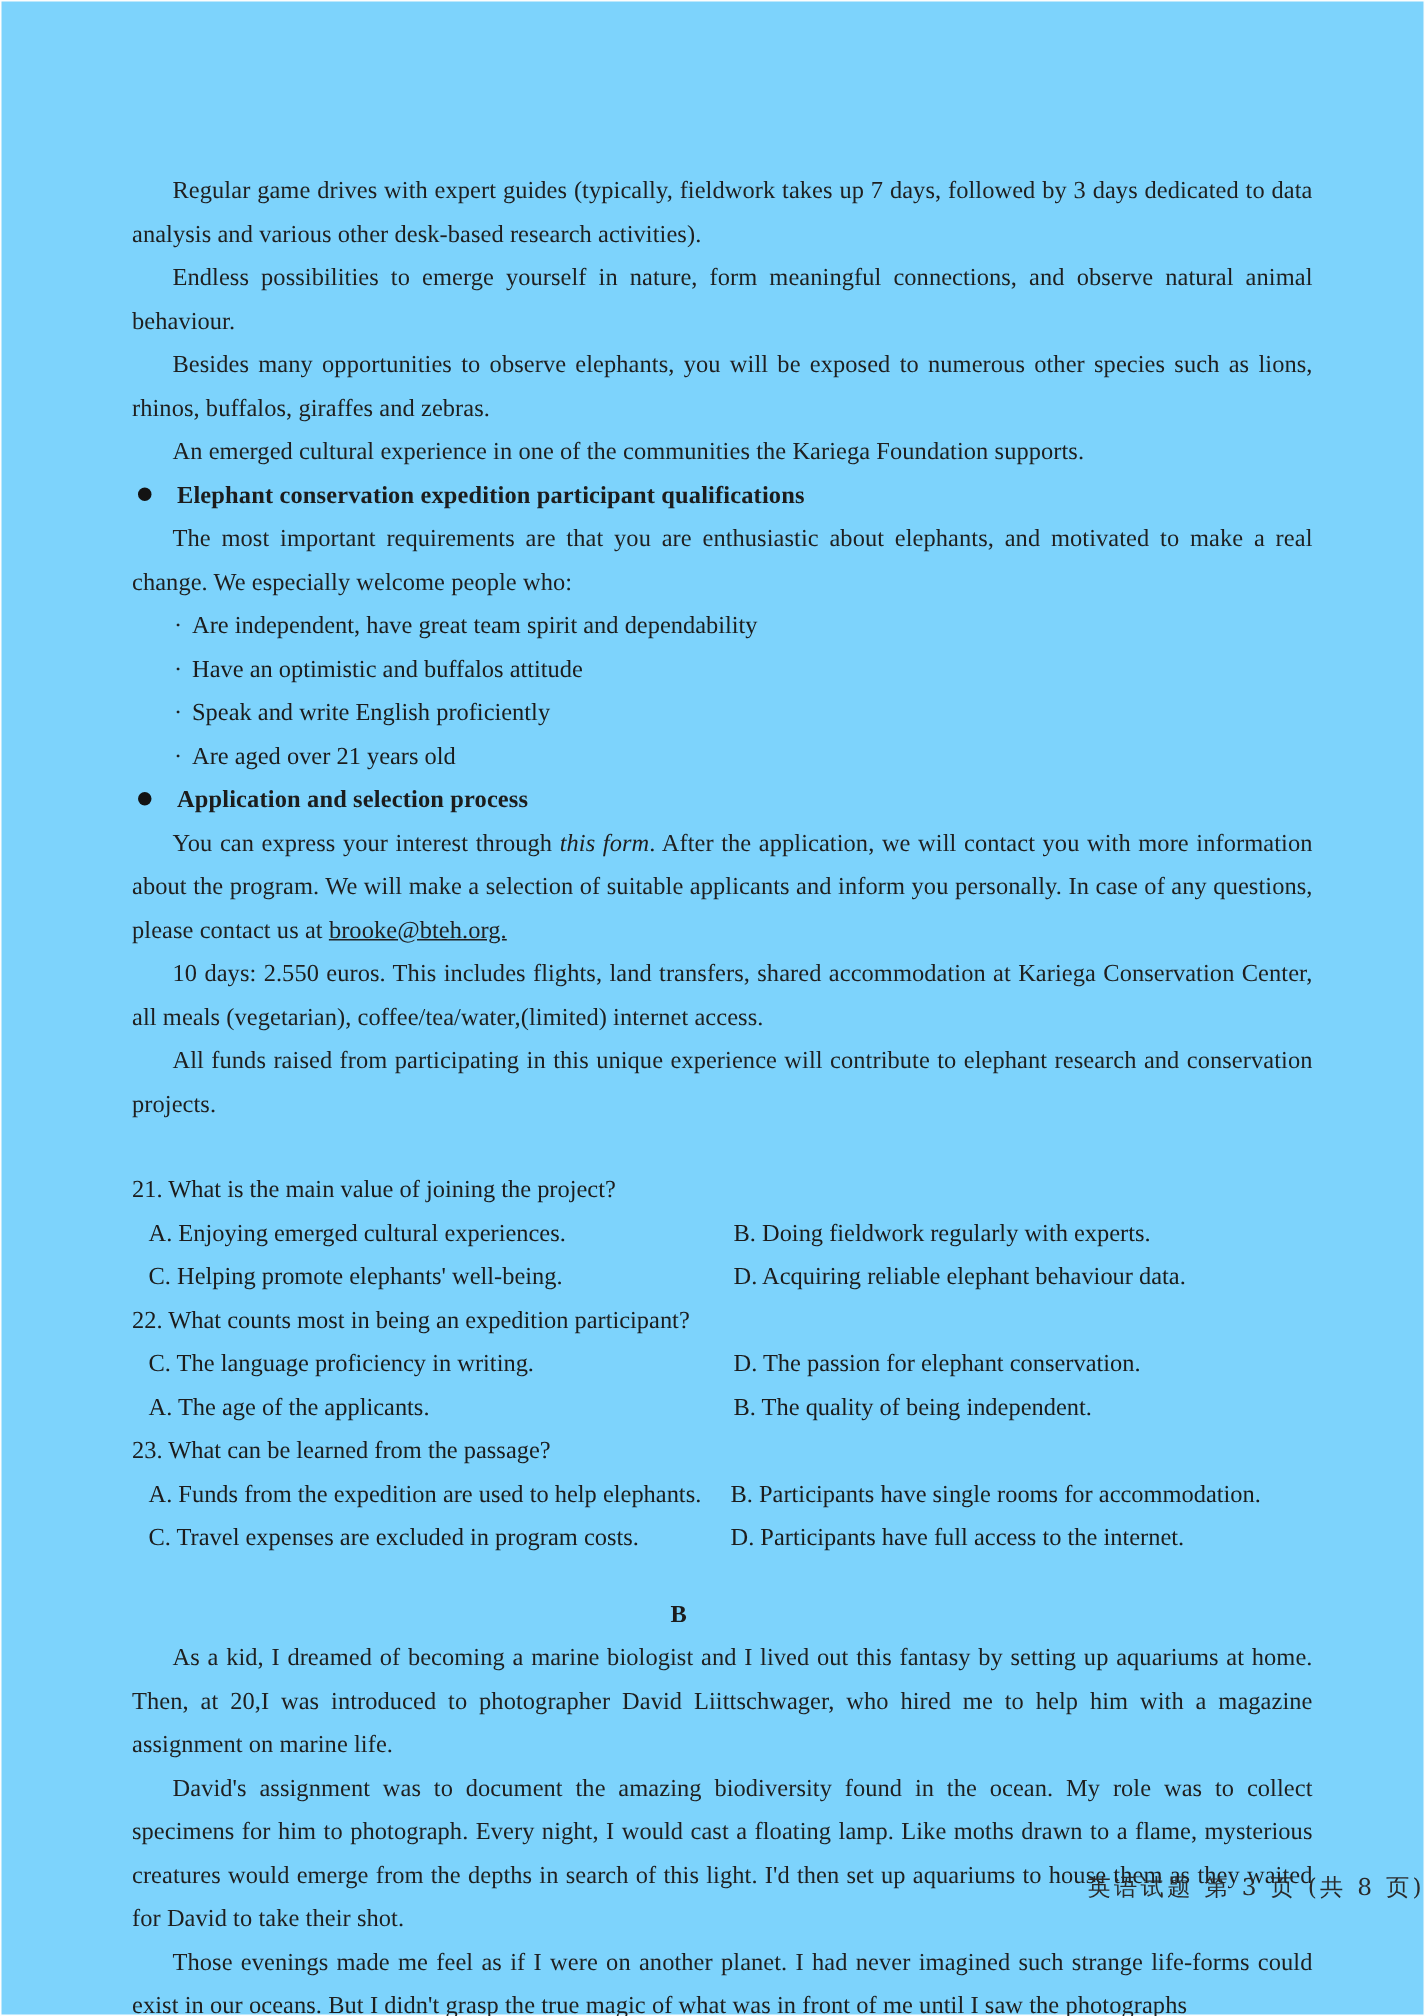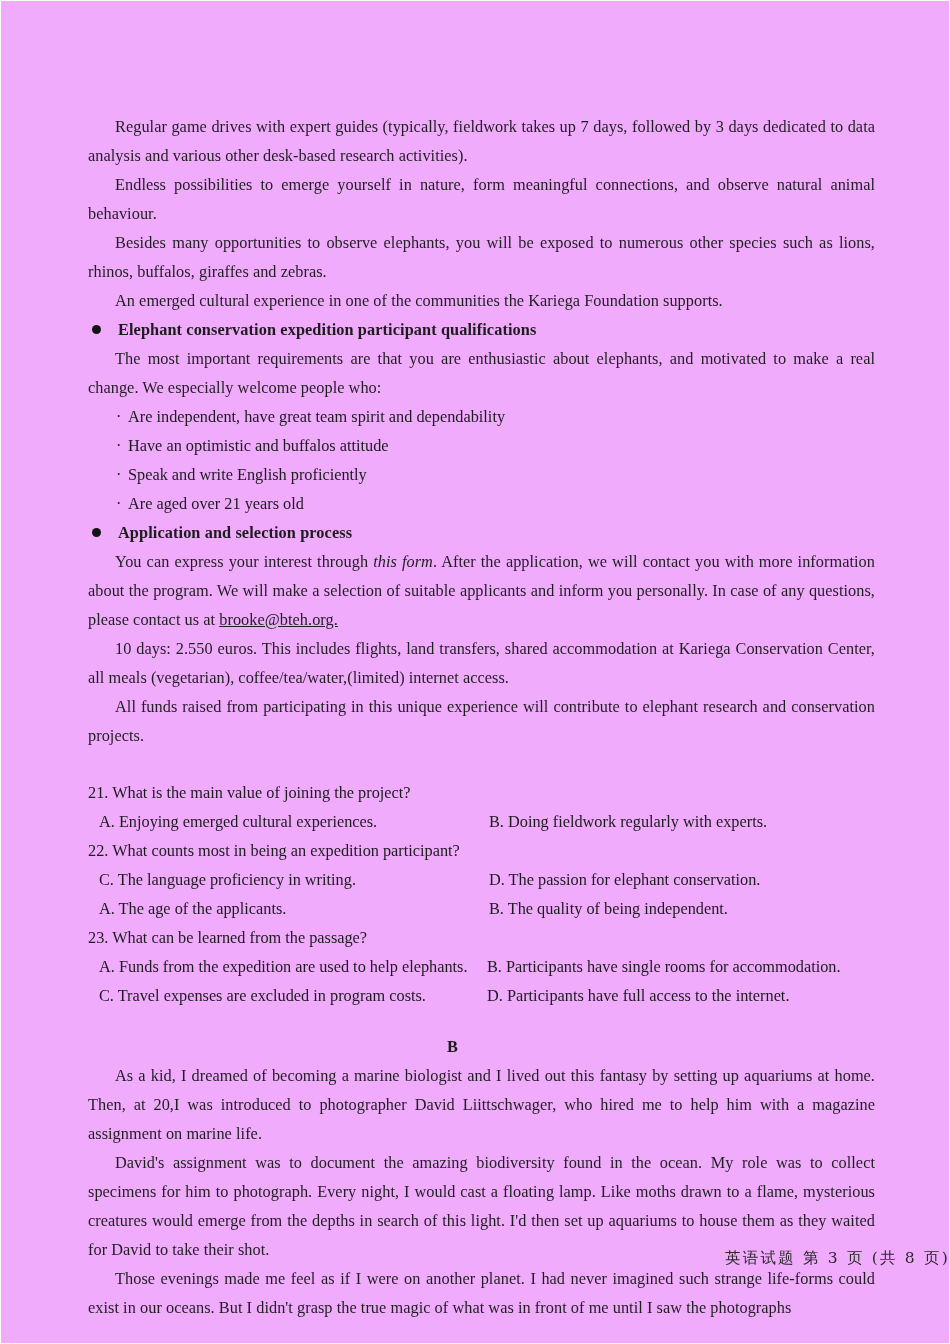--- a/index.html
+++ b/index.html
@@ -5,21 +5,21 @@
 <style>
   html, body {
     margin: 0;
     padding: 0;
     background: #ffffff;
   }
   .page {
     position: relative;
     width: 950px;
     height: 1344px;
-    background: #f0abfc;
+    background: #7dd3fc;
     margin: 0;
     overflow: hidden;
     font-family: "Liberation Serif", "DejaVu Serif", serif;
     color: #1c1c1c;
     
     box-shadow: inset 0 0 0 1px #fdfdfc;
   }
   .content {
     position: absolute;
     left: 88px;
@@ -167,20 +167,24 @@
 
     <div class="spacer-28"></div>
 
     <div class="q-block">
       <p class="q-stem">21. What is the main value of joining the project?</p>
       <div class="q-options">
         <div class="opt-row">
           <span class="oa">A. Enjoying emerged cultural experiences.</span>
           <span class="ob">B. Doing fieldwork regularly with experts.</span>
         </div>
+        <div class="opt-row">
+          <span class="oa">C. Helping promote elephants' well-being.</span>
+          <span class="ob">D. Acquiring reliable elephant behaviour data.</span>
+        </div>
       </div>
     </div>
 
     <div class="q-block">
       <p class="q-stem">22. What counts most in being an expedition participant?</p>
       <div class="q-options">
         <div class="opt-row">
           <span class="oa">C. The language proficiency in writing.</span>
           <span class="ob">D. The passion for elephant conservation.</span>
         </div>

